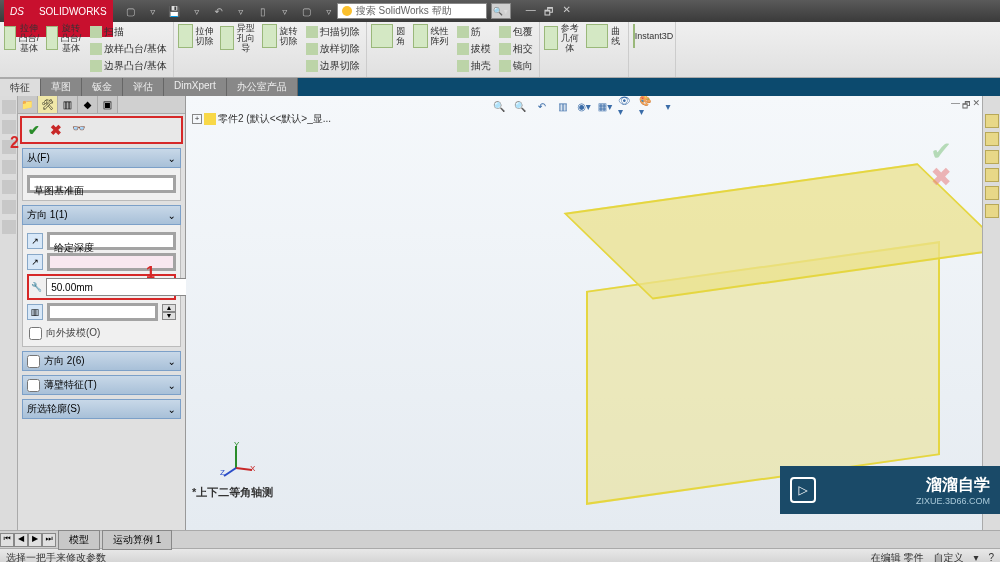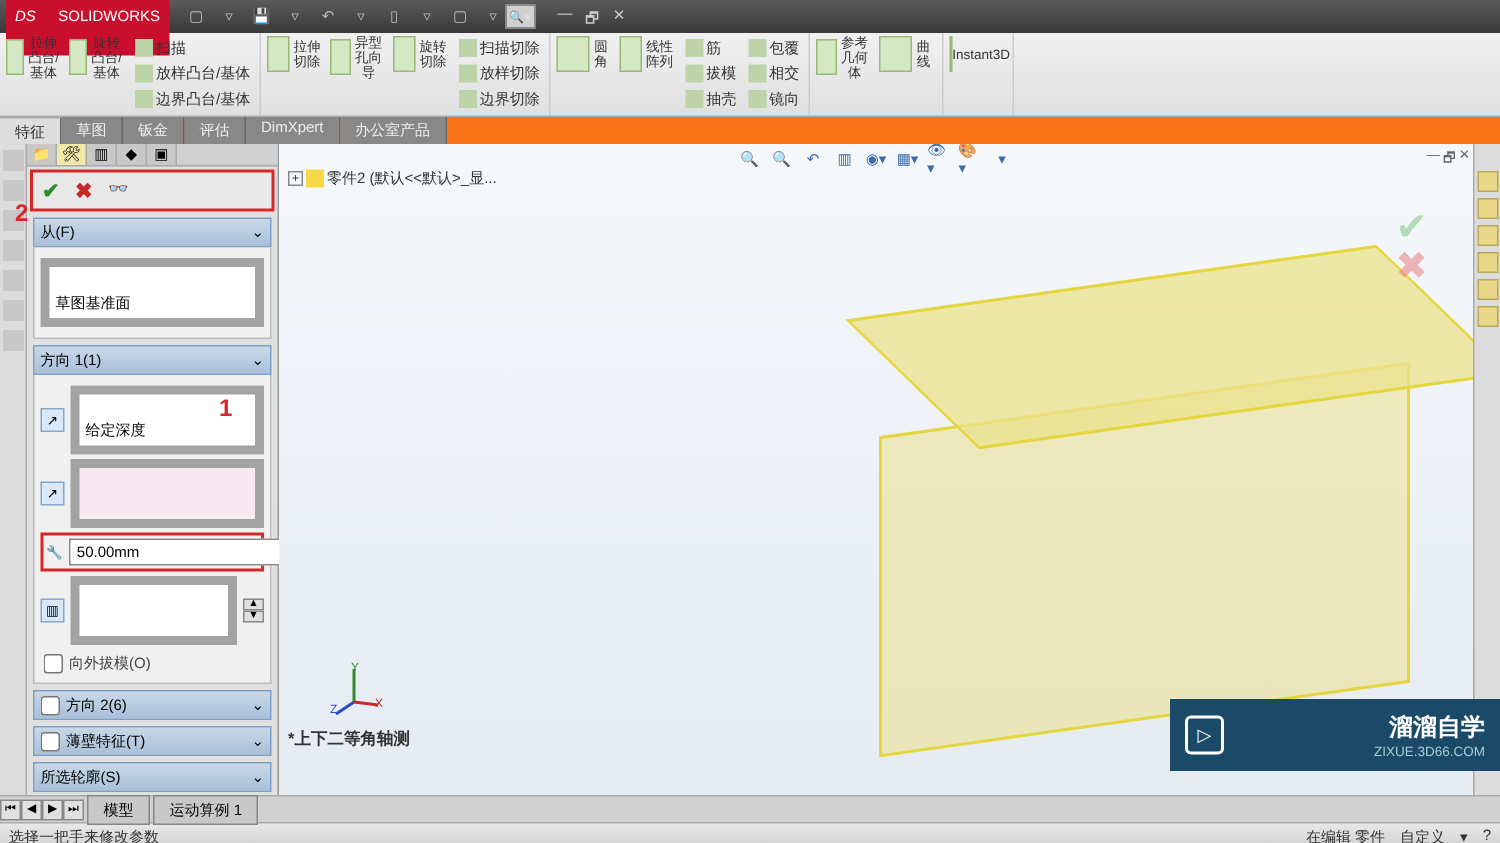--- a/index.html
+++ b/index.html
@@ -19,21 +19,21 @@
     .win-btn { width: 16px; height: 14px; color: #ccc; font-size: 10px; text-align: center; }
     
     .ribbon { display: flex; background: linear-gradient(#f0f0f0, #e0e0e0); border-bottom: 1px solid #aaa; height: 56px; }
     .ribbon-grp { border-right: 1px solid #ccc; padding: 2px 4px; display: flex; gap: 4px; align-items: flex-start; }
     .ribbon-btn-lg { display: flex; flex-direction: row; align-items: center; width: 38px; font-size: 9px; color: #333; text-align: center; line-height: 1.1; }
     .ribbon-btn-lg .ico { width: 24px; height: 24px; background: #d4e8c4; border: 1px solid #9ab87a; margin-bottom: 2px; }
     .ribbon-btn-sm { font-size: 10px; color: #333; white-space: nowrap; padding: 1px 2px; display: flex; align-items: center; gap: 2px; }
     .ribbon-btn-sm .ico-s { width: 12px; height: 12px; background: #bcd4a8; }
     .ribbon-col { display: flex; flex-direction: column; gap: 1px; }
     
-    .command-tabs { display: flex; background: #f97316; height: 18px; }
+    .command-tabs { display: flex; background: #0c4a6e; height: 18px; }
     .cmd-tab { padding: 2px 10px; font-size: 10px; color: #eee; background: #888; border-right: 1px solid #666; }
     .cmd-tab.active { background: #ddd; color: #333; border-top: 1px solid #aaa; }
     
     .main { display: flex; height: calc(562px - 22px - 56px - 18px - 18px - 14px); position: relative; }
     
     .left-rail { width: 18px; background: #dcdcdc; border-right: 1px solid #aaa; display: flex; flex-direction: column; padding-top: 4px; gap: 6px; align-items: center; }
     .left-rail .r-ico { width: 14px; height: 14px; background: #c8c8c8; }
     
     .feature-panel { width: 168px; background: #e0e0e0; border-right: 1px solid #999; display: flex; flex-direction: column; }
     .fm-tabs { display: flex; background: #d0d0d0; height: 18px; border-bottom: 1px solid #aaa; }
@@ -48,21 +48,21 @@
     .ok-btn { width: 16px; height: 16px; color: #2a8c2a; font-size: 14px; font-weight: bold; }
     .cancel-btn { width: 16px; height: 16px; color: #c82828; font-size: 14px; font-weight: bold; }
     .glasses-btn { width: 16px; height: 16px; color: #555; font-size: 11px; }
     
     .pm-group { margin: 2px 4px; }
     .pm-gh { background: linear-gradient(#c8d8e8, #a8c0d8); border: 1px solid #7ca0c8; padding: 2px 4px; font-size: 10px; display: flex; align-items: center; }
     .pm-gh::after { content: "⌄"; margin-left: auto; font-size: 10px; }
     .pm-body { border: 1px solid #bbb; border-top: none; background: #f0f0f0; padding: 4px; }
     
     .dropdown { display: flex; align-items: center; gap: 4px; margin: 3px 0; }
-    .dropdown select, .dropdown .sel { flex: 1; height: 18px; border: 6px solid #a3a3a3; background: #fff; font-size: 10px; padding: 17px 4px; }
+    .dropdown select, .dropdown .sel { flex: 1; height: 18px; border: 3px solid #a3a3a3; background: #fff; font-size: 10px; padding: 6px 4px; }
     .dropdown .pre-ico { width: 16px; height: 16px; background: #d8e8f8; border: 1px solid #88a8c8; font-size: 9px; display: flex; align-items: center; justify-content: center; }
     
     .depth-row { display: flex; align-items: center; gap: 4px; border: 2px solid #d62828; padding: 2px; margin: 3px 0; }
     .depth-row .pre-ico { width: 16px; height: 16px; display: flex; align-items: center; justify-content: center; font-size: 9px; }
     .depth-row input { flex: 1; height: 18px; border: 1px solid #888; font-size: 10px; padding: 1px 4px; background: #fff; }
     .spinners { width: 14px; display: flex; flex-direction: column; }
     .spinners span { height: 8px; font-size: 7px; text-align: center; border: 1px solid #888; background: #e0e0e0; line-height: 6px; }
     
     .checkbox-row { display: flex; align-items: center; gap: 4px; font-size: 10px; color: #444; padding: 2px; }
     
@@ -123,20 +123,24 @@
     <span class="qat-item">💾</span>
     <span class="qat-item">▿</span>
     <span class="qat-item">↶</span>
     <span class="qat-item">▿</span>
     <span class="qat-item">▯</span>
     <span class="qat-item">▿</span>
     <span class="qat-item">▢</span>
     <span class="qat-item">▿</span>
   </div>
   <div class="title-right">
+    <div class="search-box">
+      <span class="mag"></span>
+      <span>搜索 SolidWorks 帮助</span>
+    </div>
     <div class="search-btn">🔍▾</div>
     <div class="win-btns">
       <span class="win-btn">—</span>
       <span class="win-btn">🗗</span>
       <span class="win-btn">✕</span>
     </div>
   </div>
 </div>
 
 <div class="ribbon">

